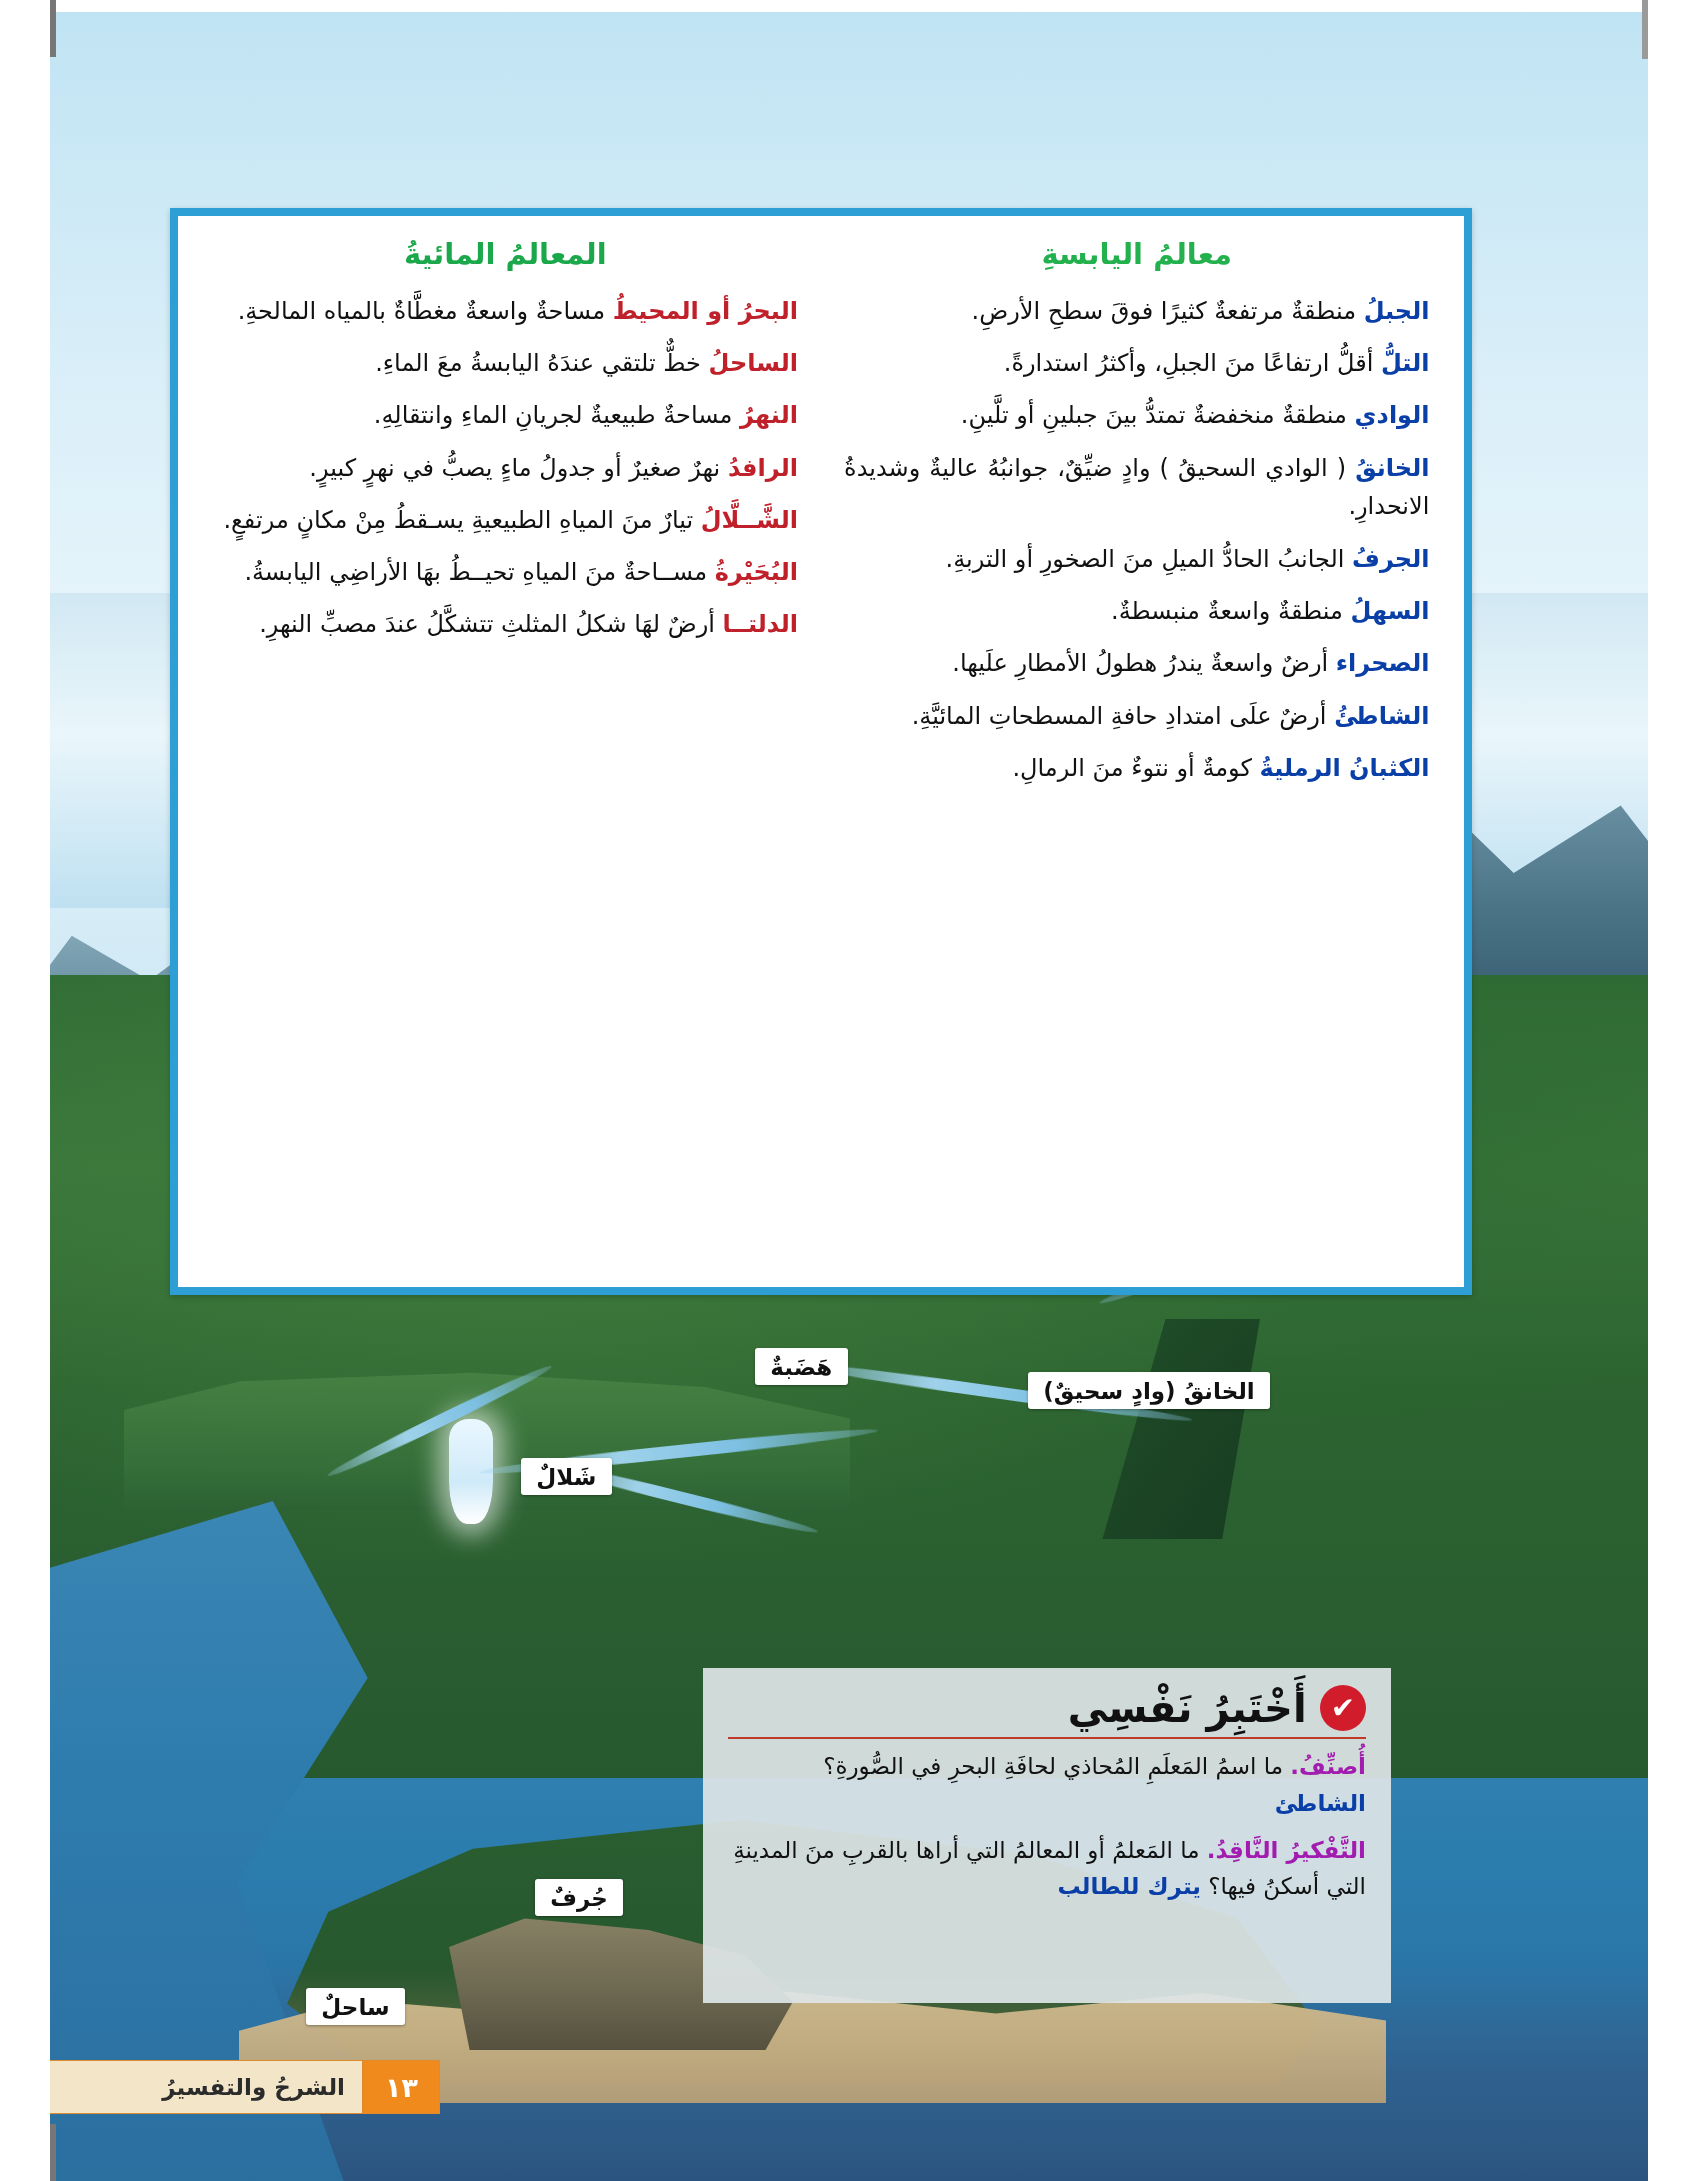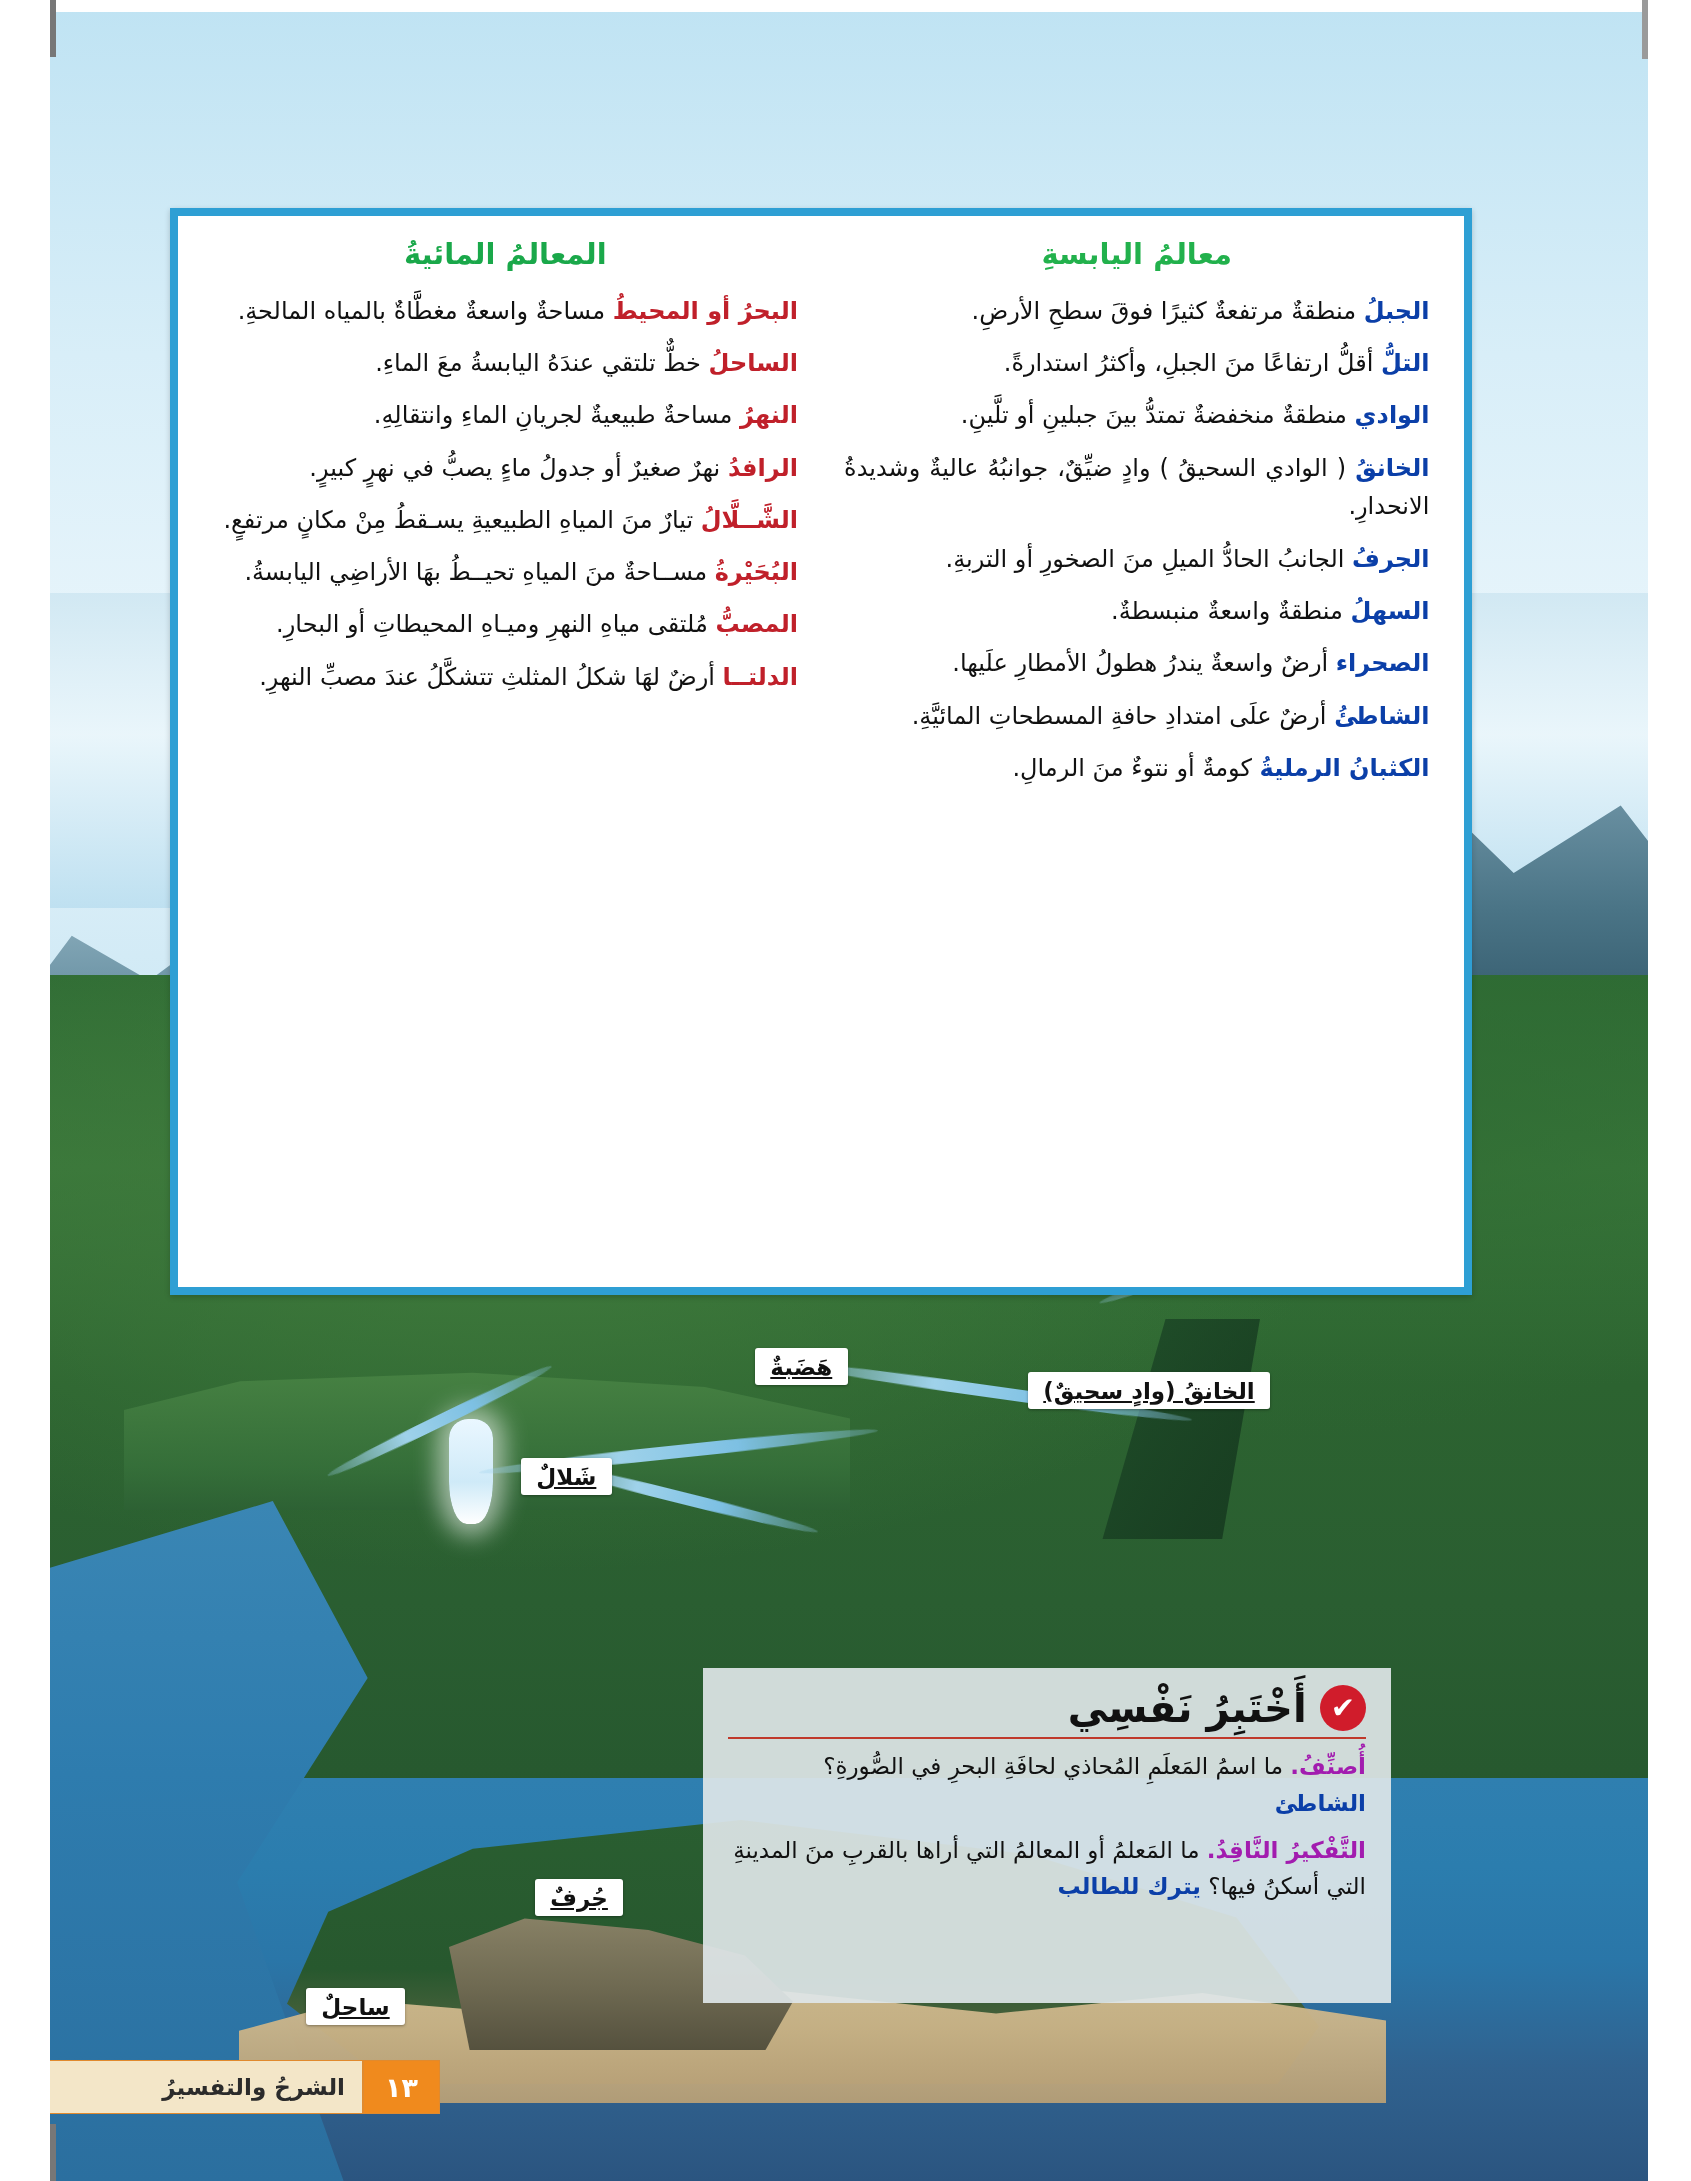--- a/index.html
+++ b/index.html
@@ -149,21 +149,21 @@
     margin:0 0 13.4px 0;text-align:justify;
   }
   .term{color:#0b3fa8;font-weight:bold;}
   .term.red{color:#c0202a;font-weight:bold;}
 
   
   .pic-label{
     position:absolute;background:#ffffff;
     padding:5.7px 15.3px;font-size:23px;font-weight:bold;color:#111;
     border-radius:2.9px;box-shadow:0 1px 2.9px rgba(0,0,0,.35);
-    z-index:12;white-space:nowrap;text-decoration:underline;
+    z-index:12;white-space:nowrap;
   }
   .lbl-hadaba{left:755px;top:1348px;}
   .lbl-khaniq{left:1028px;top:1372px;}
   .lbl-shallal{left:521px;top:1458px;}
   .lbl-sahel{left:306px;top:1988px;}
   .lbl-jurf{left:535px;top:1879px;}
 
   
   .selftest{
     position:absolute;left:703px;top:1668px;width:688px;height:335px;
@@ -277,21 +277,20 @@
 
       <div class="col">
         <div class="col-title blue">المعالمُ المائيةُ</div>
 
         <p class="def"><span class="term red">البحرُ أو المحيطُ</span><span> مساحةٌ واسعةٌ مغطَّاةٌ بالمياه المالحةِ.</span></p>
         <p class="def"><span class="term red">الساحلُ</span><span> خطٌّ تلتقي عندَهُ اليابسةُ معَ الماءِ.</span></p>
         <p class="def"><span class="term red">النهرُ</span><span> مساحةٌ طبيعيةٌ لجريانِ الماءِ وانتقالِهِ.</span></p>
         <p class="def"><span class="term red">الرافدُ</span><span> نهرٌ صغيرٌ أو جدولُ ماءٍ يصبُّ في نهرٍ كبيرٍ.</span></p>
         <p class="def"><span class="term red">الشَّــلَّالُ</span><span> تيارٌ منَ المياهِ الطبيعيةِ يسـقطُ مِنْ مكانٍ مرتفعٍ.</span></p>
         <p class="def"><span class="term red">البُحَيْرةُ</span><span> مســاحةٌ منَ المياهِ تحيــطُ بهَا الأراضِي اليابسةُ.</span></p>
-        <p class="def"><span class="term red">المصبُّ</span><span> مُلتقى مياهِ النهرِ وميـاهِ المحيطاتِ أو البحارِ.</span></p>
         <p class="def"><span class="term red">الدلتــا</span><span> أرضٌ لهَا شكلُ المثلثِ تتشكَّلُ عندَ مصبِّ النهرِ.</span></p>
       </div>
 
     </div>
   </div>
 
   <div class="pic-label lbl-hadaba">هَضَبةٌ</div>
   <div class="pic-label lbl-khaniq">الخانقُ (وادٍ سحيقٌ)</div>
   <div class="pic-label lbl-shallal">شَلالٌ</div>
   <div class="pic-label lbl-sahel">ساحلٌ</div>

